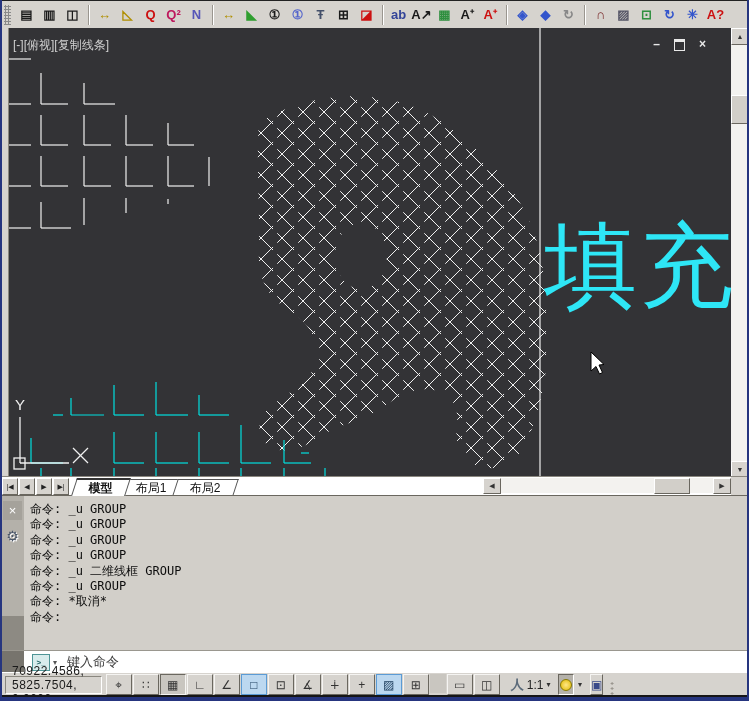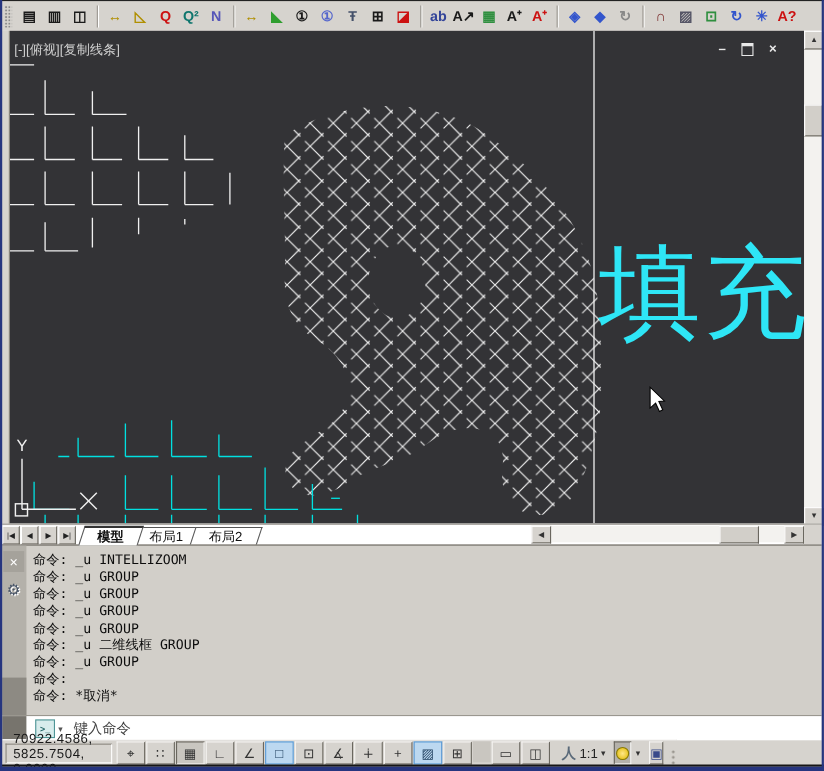--- a/index.html
+++ b/index.html
@@ -120,21 +120,21 @@
   <div id="toolbar">
     <div class="tgrip"></div>
 
   <div class="tbtn" style="color: rgb(26, 26, 26);">▤</div>
       <div class="tbtn" style="color: rgb(26, 26, 26);">▥</div>
       <div class="tbtn" style="color: rgb(26, 26, 26);">◫</div>
       <div class="tsep"></div>
       <div class="tbtn" style="color: rgb(176, 143, 0);">↔</div>
       <div class="tbtn" style="color: rgb(176, 143, 0);">◺</div>
       <div class="tbtn" style="color: rgb(204, 17, 17);">Q</div>
-      <div class="tbtn" style="color: #0f766e;">Q²</div>
+      <div class="tbtn" style="color: #be185d;">Q²</div>
       <div class="tbtn" style="color: rgb(86, 86, 184);">N</div>
       <div class="tsep"></div>
       <div class="tbtn" style="color: rgb(176, 143, 0);">↔</div>
       <div class="tbtn" style="color: rgb(47, 158, 47);">◣</div>
       <div class="tbtn" style="color: rgb(26, 26, 26);">①</div>
       <div class="tbtn" style="color: rgb(85, 102, 204);">①</div>
       <div class="tbtn" style="color: rgb(68, 80, 106);">Ŧ</div>
       <div class="tbtn" style="color: rgb(26, 26, 26);">⊞</div>
       <div class="tbtn" style="color: rgb(204, 17, 17);">◪</div>
       <div class="tsep"></div>
@@ -278,29 +278,28 @@
     <div id="sb-corner"></div>
   </div>
 
   <div id="cmdarea">
     <div id="cmdstrip">
       <div id="cmdstrip-bottom"></div>
       <div id="cmd-close">×</div>
       <div id="cmd-wrench">⚙</div>
     </div>
     <div id="cmdhistory">
-        <div>命令: _u INTELLIZOOM</div>
         <div>命令: _u GROUP</div>
         <div>命令: _u GROUP</div>
         <div>命令: _u GROUP</div>
         <div>命令: _u GROUP</div>
         <div>命令: _u 二维线框 GROUP</div>
         <div>命令: _u GROUP</div>
+        <div>命令: *取消*</div>
         <div>命令:</div>
-        <div>命令: *取消*</div>
       </div>
   </div>
 
   <div id="cmdinput">
     <div id="cmdinput-strip"></div>
     <div id="prompt-icon">&gt;_</div>
     <div id="prompt-dd">▾</div>
     <div id="cmd-placeholder">键入命令</div>
   </div>
 

